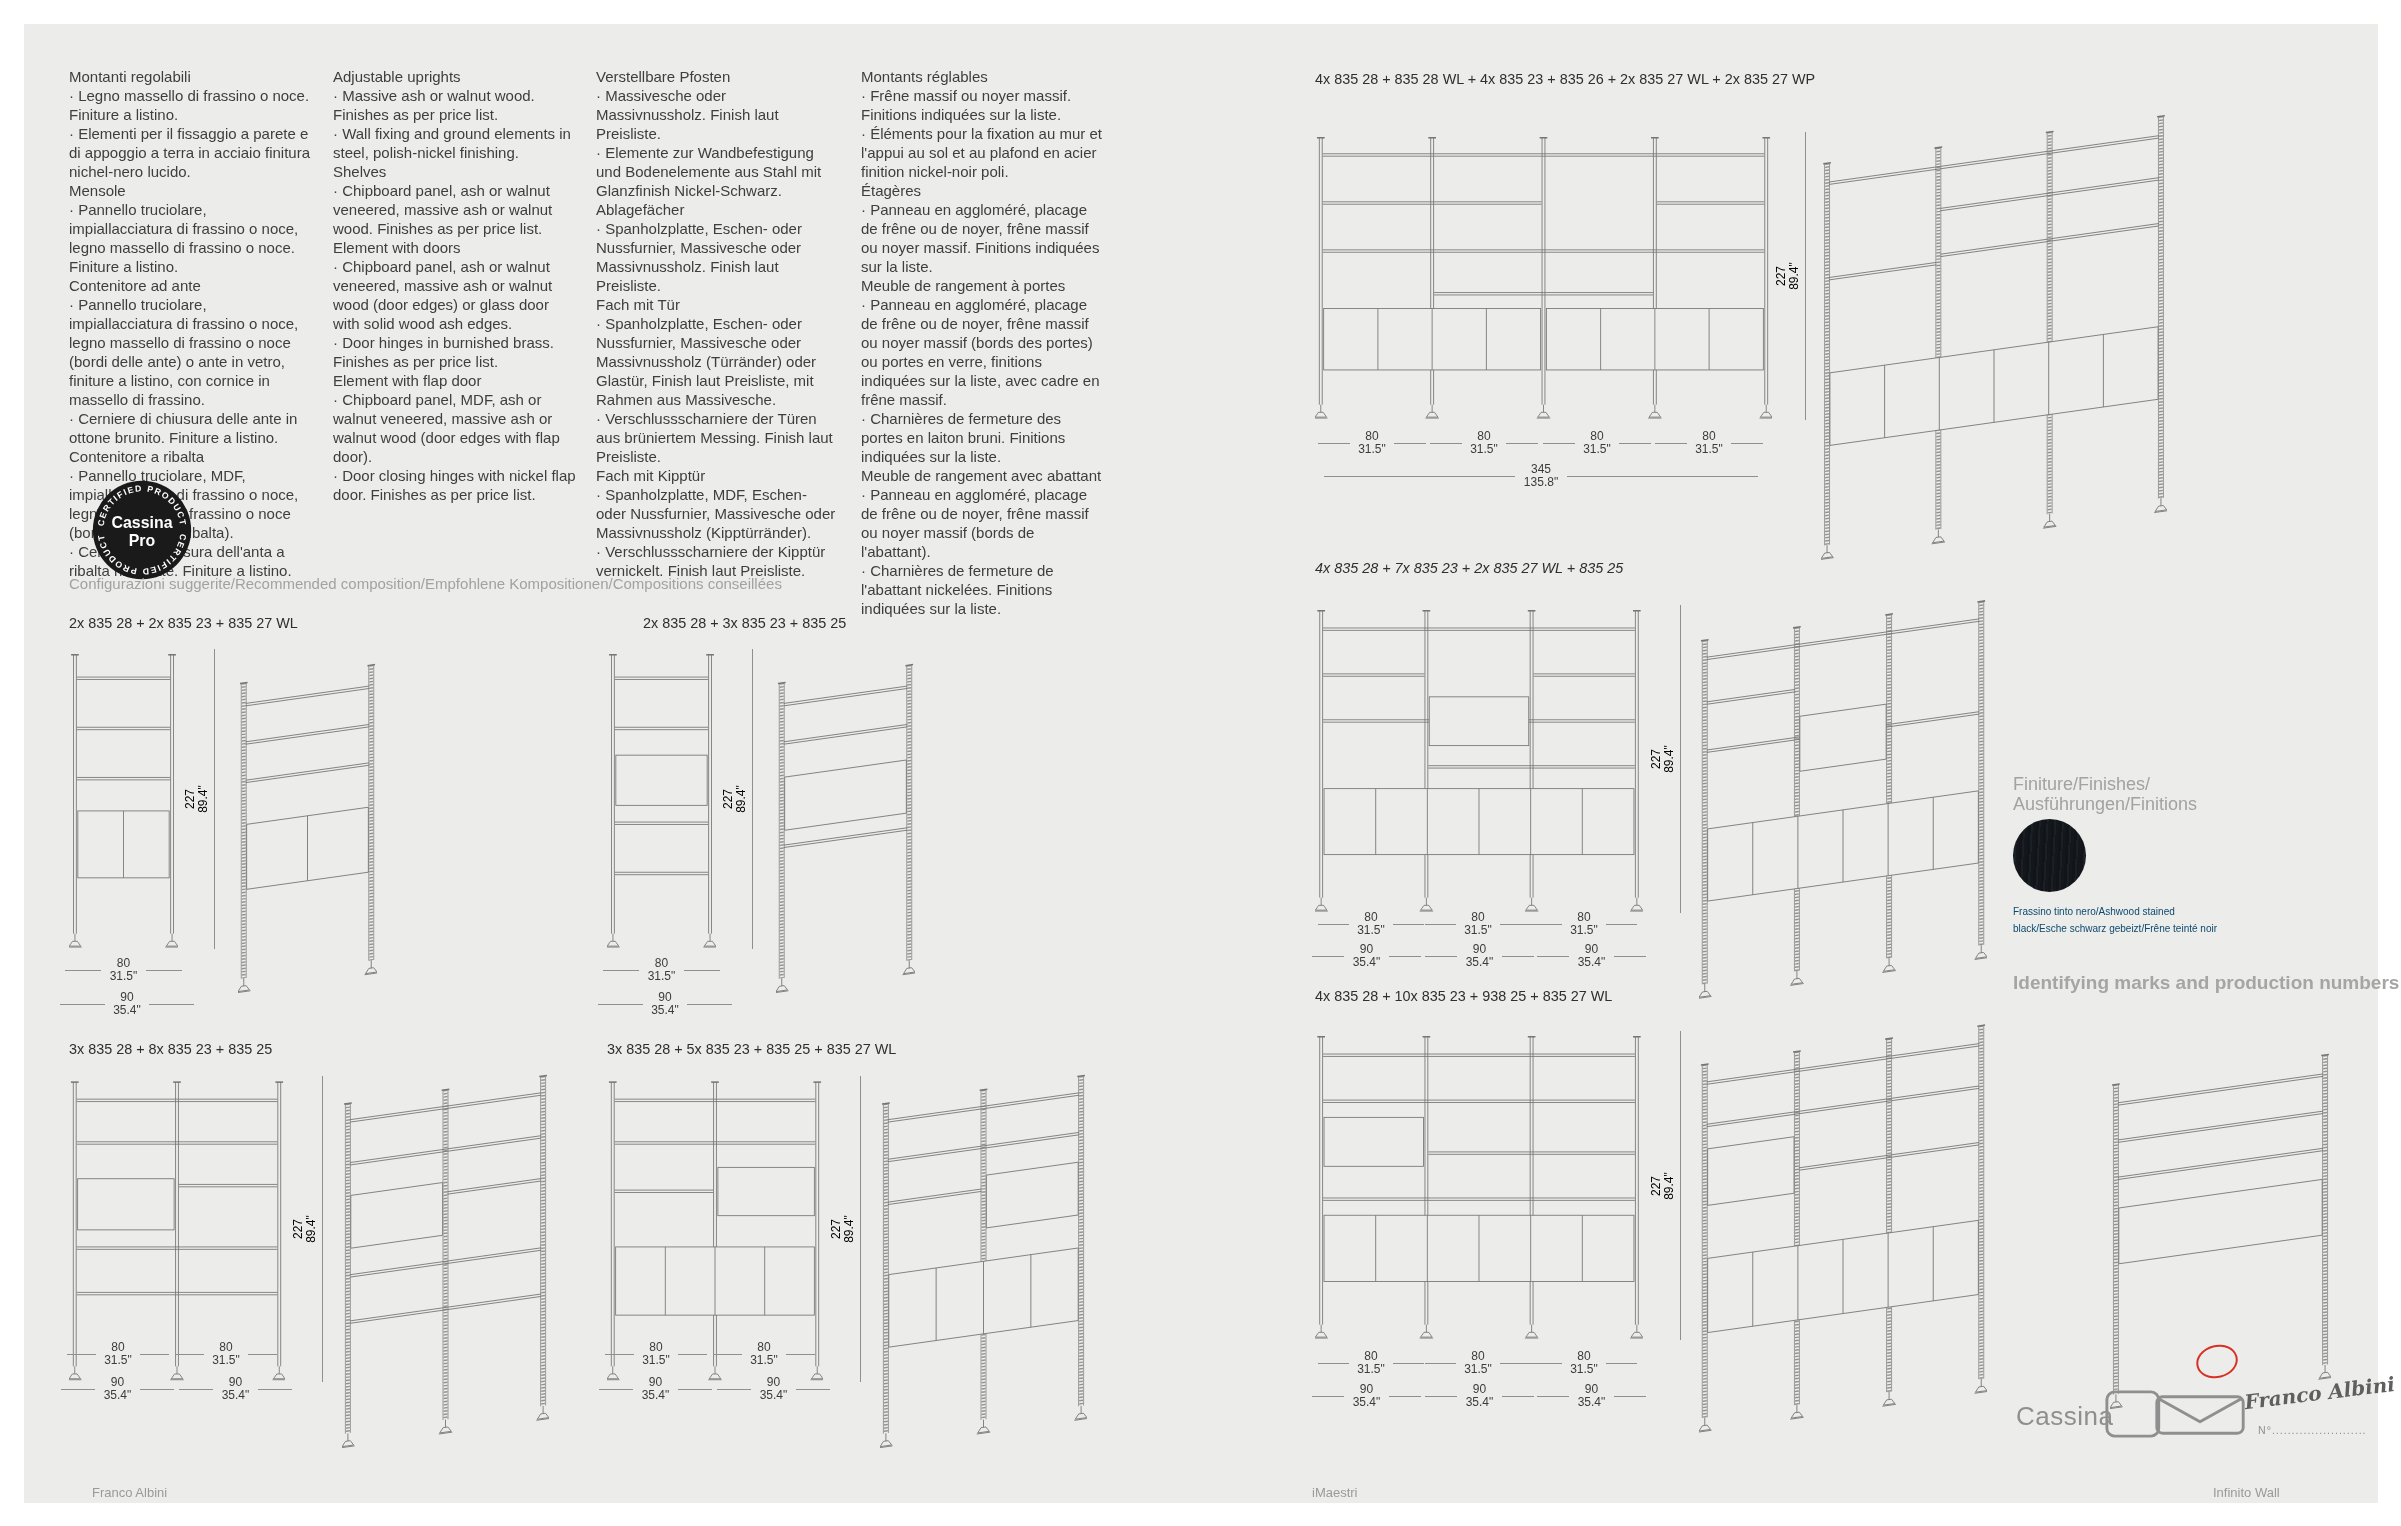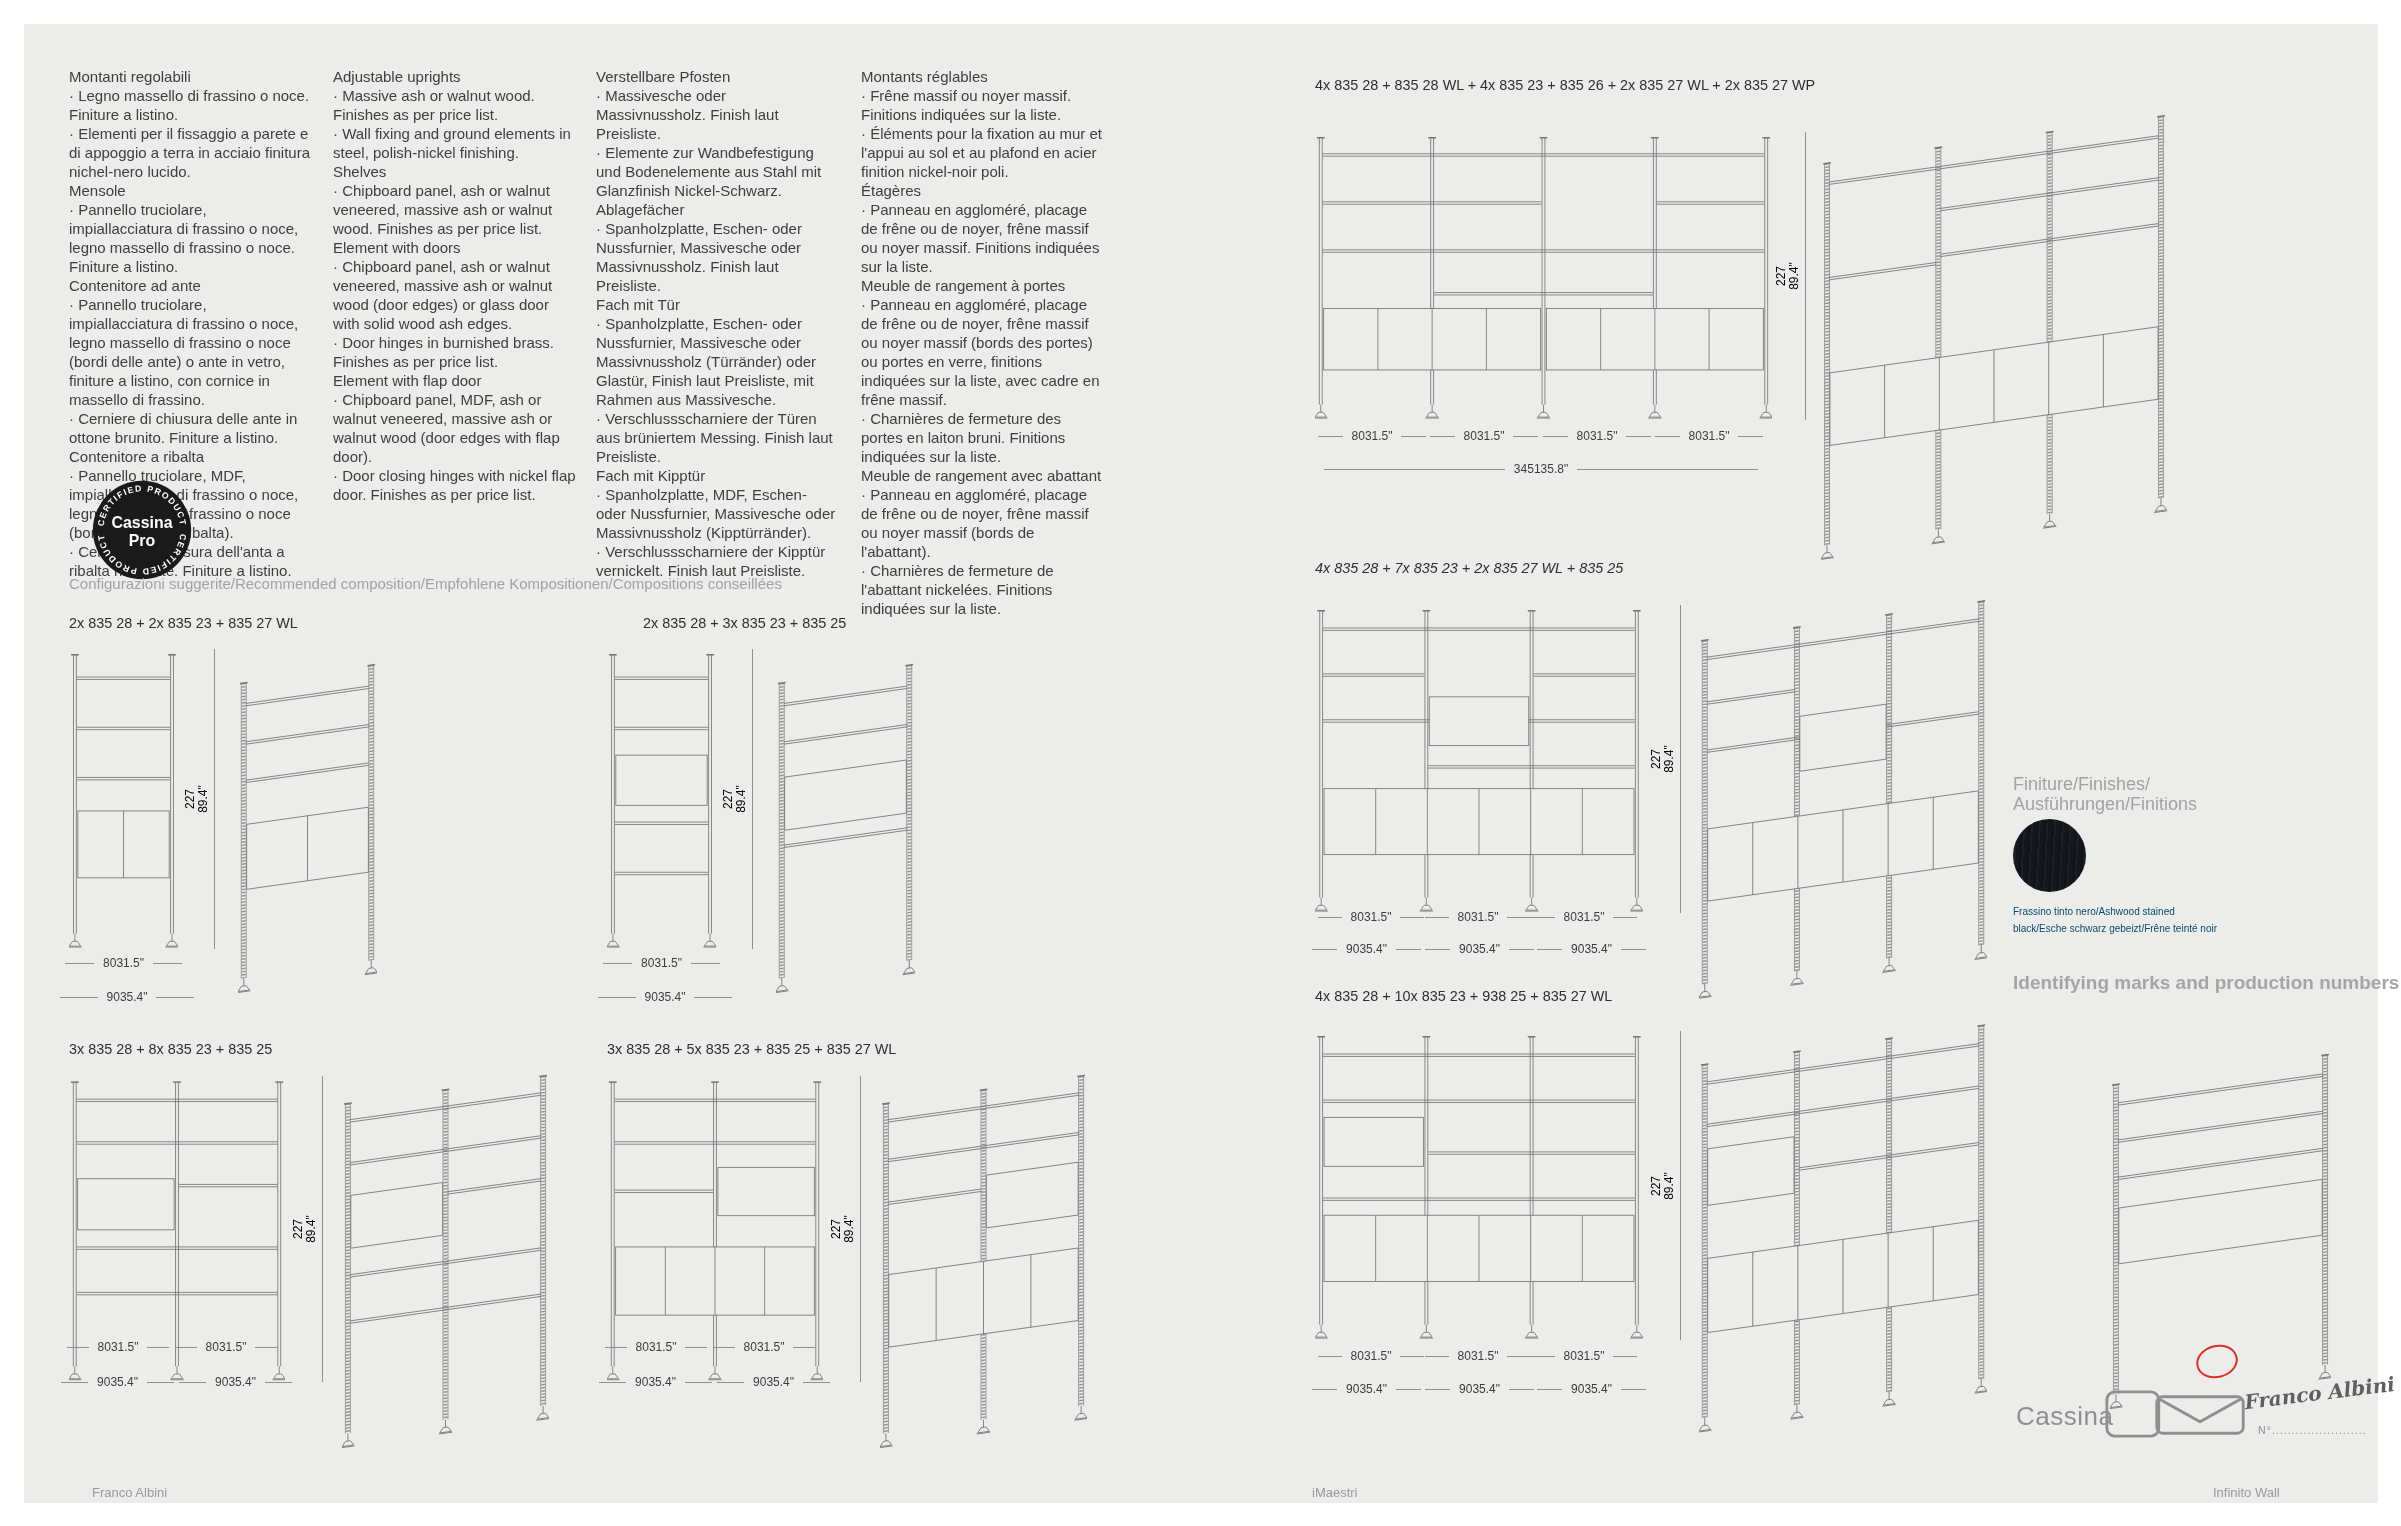--- a/index.html
+++ b/index.html
@@ -6,21 +6,21 @@
             font-family:"Liberation Sans", sans-serif;}
   .page{position:relative;width:2402px;height:1527px;background:#ffffff;}
   .canvas{position:absolute;left:24px;top:24px;width:2354px;height:1479px;background:#ececea;}
   .spec{position:absolute;width:244px;font-size:15px;line-height:19px;color:#3e3e3e;white-space:pre-line;}
   .gray-heading{position:absolute;color:#a2a2a2;font-size:15px;}
   .label{position:absolute;font-size:14.4px;color:#2f2f2f;white-space:nowrap;}
   .draw{position:absolute;}
   .persp{transform:skewY(-8deg);}
   .hdim{position:absolute;display:flex;align-items:center;color:#3c3c3c;}
   .hdim .dl{flex:1;height:1px;background:#8f8f8f;}
-  .hdim .dv{margin:0 8.6px;display:flex;flex-direction:row;align-items:center;
+  .hdim .dv{margin:0 8.6px;display:flex;flex-direction:column;align-items:center;
             font-size:12px;line-height:13.4px;font-weight:normal;font-style:normal;}
   .vdim{position:absolute;width:29px;}
   .vdim .dl{position:absolute;right:1.9px;top:0;bottom:0;width:1px;background:#8f8f8f;}
   .vdim .dv{position:absolute;top:50%;right:5.8px;transform:translateY(-50%) rotate(-90deg);
             display:flex;flex-direction:column;align-items:center;font-size:12px;line-height:13.4px;
             font-weight:normal;font-style:normal;white-space:nowrap;}
   .fin-heading{position:absolute;color:#a2a2a2;font-size:18px;line-height:20px;white-space:pre-line;}
   .fin-caption{position:absolute;width:216px;color:#0c4a6e;font-size:10px;line-height:17px;}
   .swatch{position:absolute;width:73px;height:73px;border-radius:50%;
           background:repeating-linear-gradient(93deg,#111419 0 2.9px,#1b1f26 2.9px 4.8px,#14171c 4.8px 7.7px);}
@@ -96,21 +96,21 @@
     </text>
     <text font-size="9" fill="#ffffff" letter-spacing="1.4" font-weight="bold">
       <textPath href="#arcBot" startOffset="50%" text-anchor="middle">CERTIFIED PRODUCT</textPath>
     </text>
     <text x="55" y="53" text-anchor="middle" font-size="16.5" font-weight="bold" fill="#ffffff">Cassina</text>
     <text x="55" y="72" text-anchor="middle" font-size="16.5" font-weight="bold" fill="#ffffff">Pro</text>
   </svg>
 
   <div class="gray-heading" style="left:69px;top:575px;">Configurazioni suggerite/Recommended composition/Empfohlene Kompositionen/Compositions conseillées</div>
 
-  <div class="label" style="left:1315px;top:77px;">4x 835 28 + 835 28 WL + 4x 835 23 + 835 26 + 2x 835 27 WL + 2x 835 27 WP</div>
+  <div class="label" style="left:1315px;top:71px;">4x 835 28 + 835 28 WL + 4x 835 23 + 835 26 + 2x 835 27 WL + 2x 835 27 WP</div>
   <div class="draw" style="left:1315px;top:132px;"><svg width="457" height="288" viewBox="0 0 476 300">
         <g stroke="#767676" stroke-width="0.9" fill="none">
           <line x1="4.5" y1="6" x2="4.5" y2="284"></line>
           <line x1="7.5" y1="6" x2="7.5" y2="284"></line>
           <line x1="2" y1="6" x2="10" y2="6" stroke-width="1.6"></line>
           <line x1="6" y1="284" x2="6" y2="292"></line>
           <path d="M 0 297 L 12 297 L 8.5 292 L 3.5 292 Z"></path>
           <line x1="-1" y1="298" x2="13" y2="298"></line>
           <line x1="120.5" y1="6" x2="120.5" y2="284"></line>
           <line x1="123.5" y1="6" x2="123.5" y2="284"></line>

